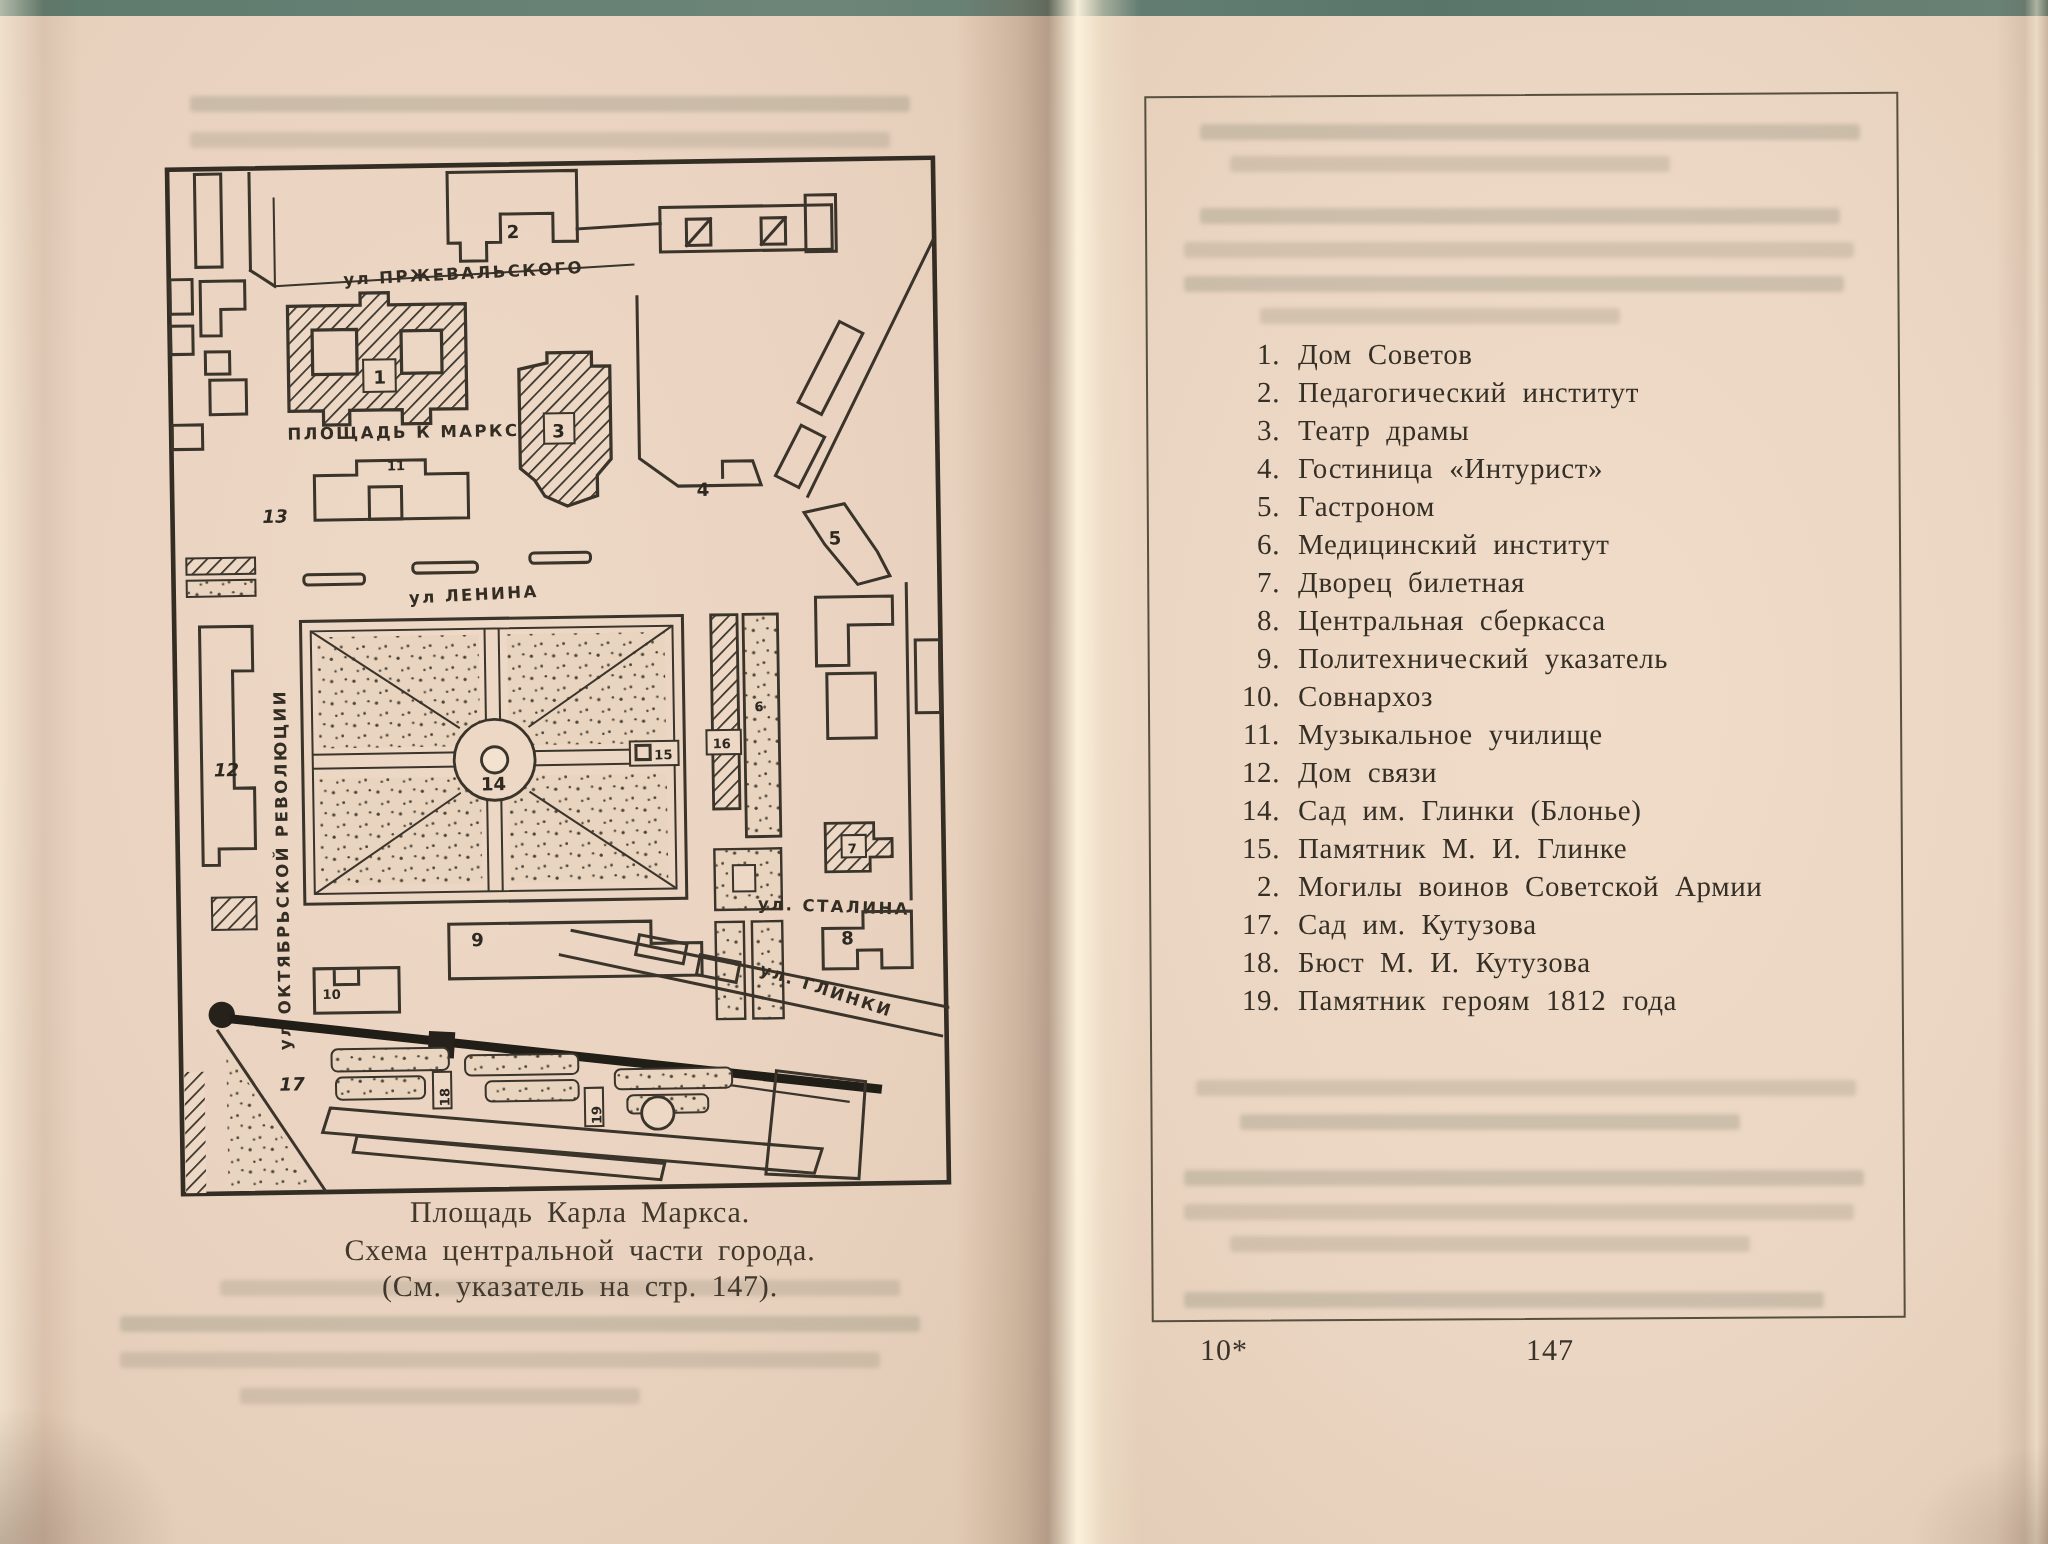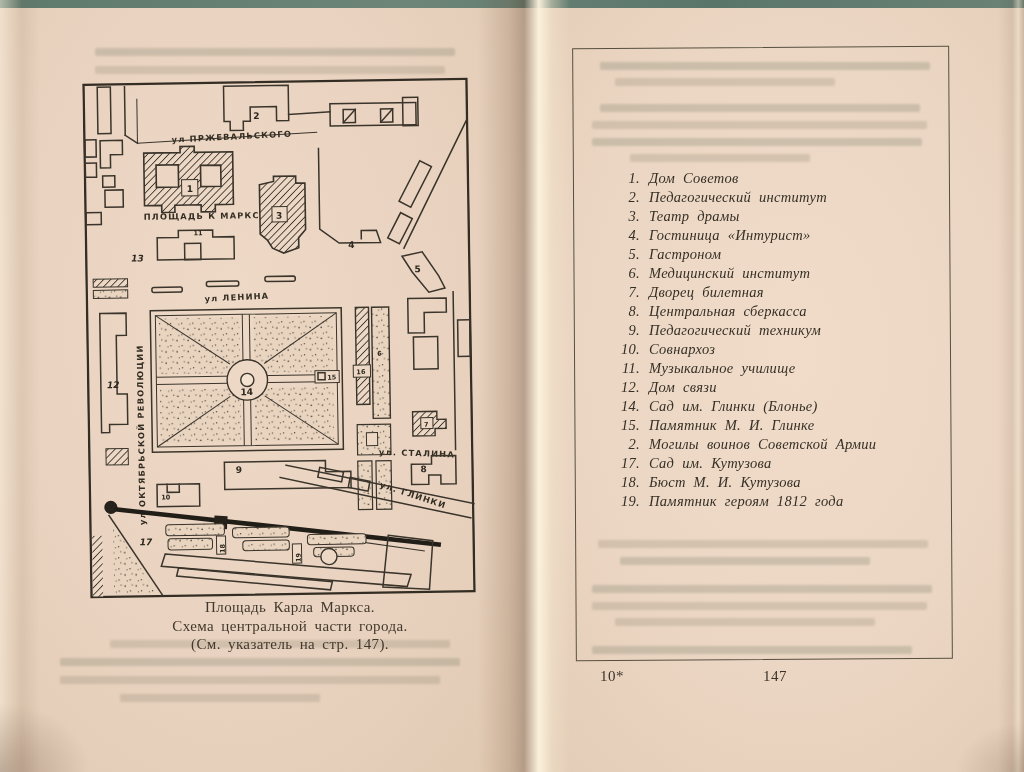--- a/index.html
+++ b/index.html
@@ -37,21 +37,21 @@
        transform:rotate(-0.9deg);}
   #map svg{width:100%;height:100%;}
   .caption{position:absolute;left:100px;top:598px;width:380px;text-align:center;
        color:#42392c;font-size:15px;line-height:18.5px;letter-spacing:0.4px;word-spacing:3px;}
 
   
   .index-box{position:absolute;left:574px;top:47px;width:377px;height:613px;
        border:1.5px solid #57503f;transform:rotate(-0.35deg);box-sizing:border-box;}
   .legend{position:absolute;left:614px;top:169px;width:330px;color:#352f25;
        font-size:14.5px;line-height:19px;letter-spacing:0.3px;word-spacing:4px;}
-  .legend ol{list-style:none;margin:0;padding:0;font-style:italic;}
+  .legend ol{list-style:none;margin:0;padding:0;}
   .legend .num{display:inline-block;width:26px;text-align:right;margin-right:9px;}
   .footer-num{position:absolute;top:668px;color:#3a332a;font-size:15px;letter-spacing:0.5px;}
   .footer-num.sig{left:552px;margin-left:48px;}
   .footer-num.pg{left:745px;width:60px;text-align:center;}
 
   
   .ink{stroke:#3a342b;fill:none;stroke-width:1.5;stroke-linejoin:miter;stroke-linecap:square;}
   .ink2{stroke:#332d24;fill:none;stroke-width:2.3;}
   .thin{stroke:#3a342b;fill:none;stroke-width:1;}
   .solid{fill:#26211a;stroke:none;}
@@ -321,21 +321,21 @@
   <div class="legend">
     <ol>
       <li><span class="num">1.</span><span>Дом Советов</span></li>
       <li><span class="num">2.</span><span>Педагогический институт</span></li>
       <li><span class="num">3.</span><span>Театр драмы</span></li>
       <li><span class="num">4.</span><span>Гостиница «Интурист»</span></li>
       <li><span class="num">5.</span><span>Гастроном</span></li>
       <li><span class="num">6.</span><span>Медицинский институт</span></li>
       <li><span class="num">7.</span><span>Дворец билетная</span></li>
       <li><span class="num">8.</span><span>Центральная сберкасса</span></li>
-      <li><span class="num">9.</span><span>Педагогический техникум</span></li>
+      <li><span class="num">9.</span><span>Политехнический указатель</span></li>
       <li><span class="num">10.</span><span>Совнархоз</span></li>
       <li><span class="num">11.</span><span>Музыкальное училище</span></li>
       <li><span class="num">12.</span><span>Дом связи</span></li>
       <li><span class="num">14.</span><span>Сад им. Глинки (Блонье)</span></li>
       <li><span class="num">15.</span><span>Памятник М. И. Глинке</span></li>
       <li><span class="num">2.</span><span>Могилы воинов Советской Армии</span></li>
       <li><span class="num">17.</span><span>Сад им. Кутузова</span></li>
       <li><span class="num">18.</span><span>Бюст М. И. Кутузова</span></li>
       <li><span class="num">19.</span><span>Памятник героям 1812 года</span></li>
     </ol>

